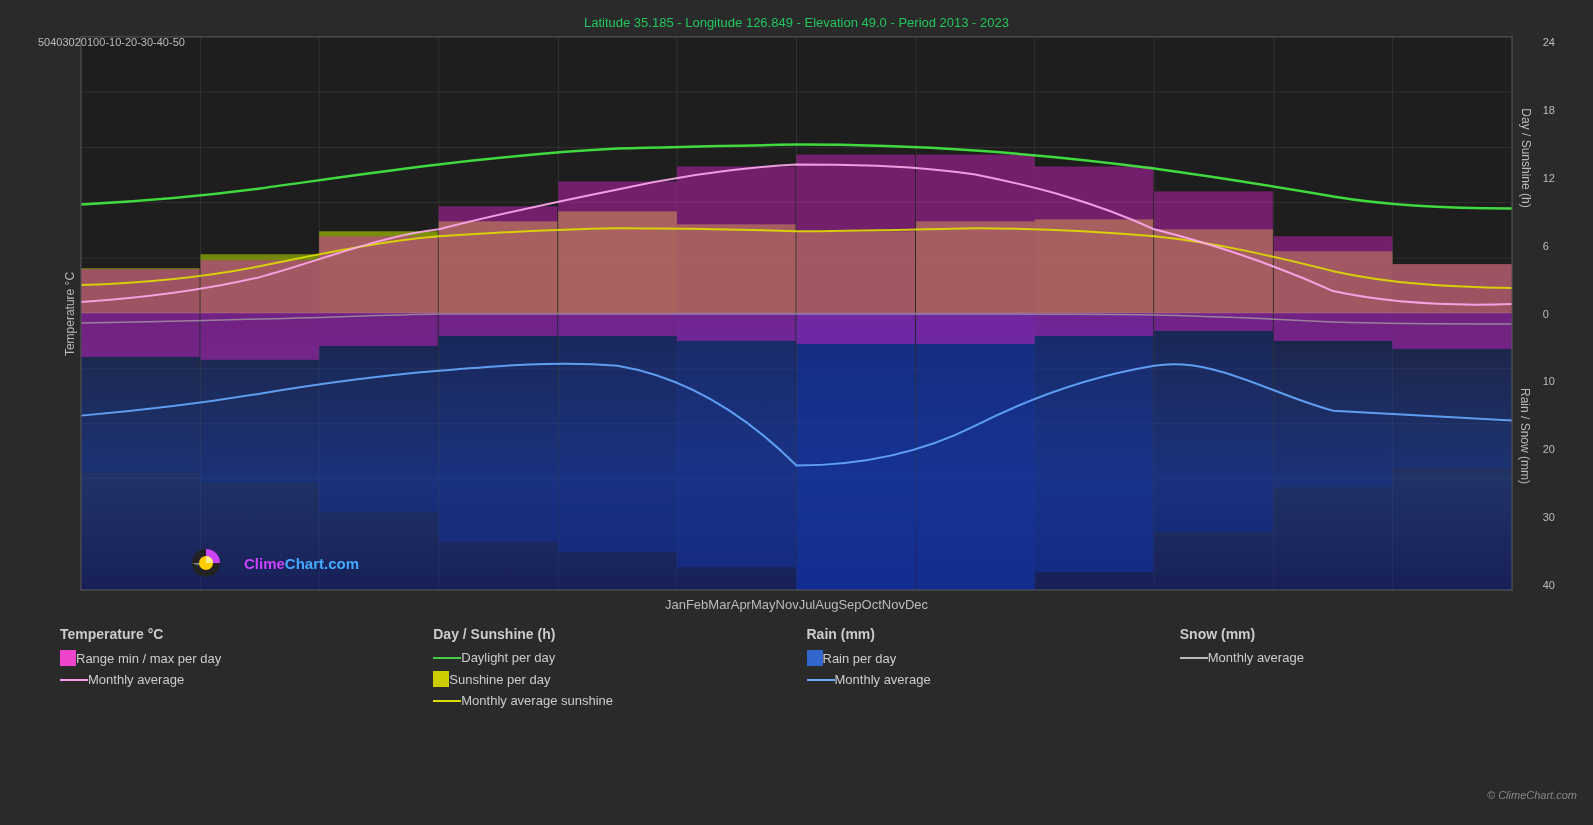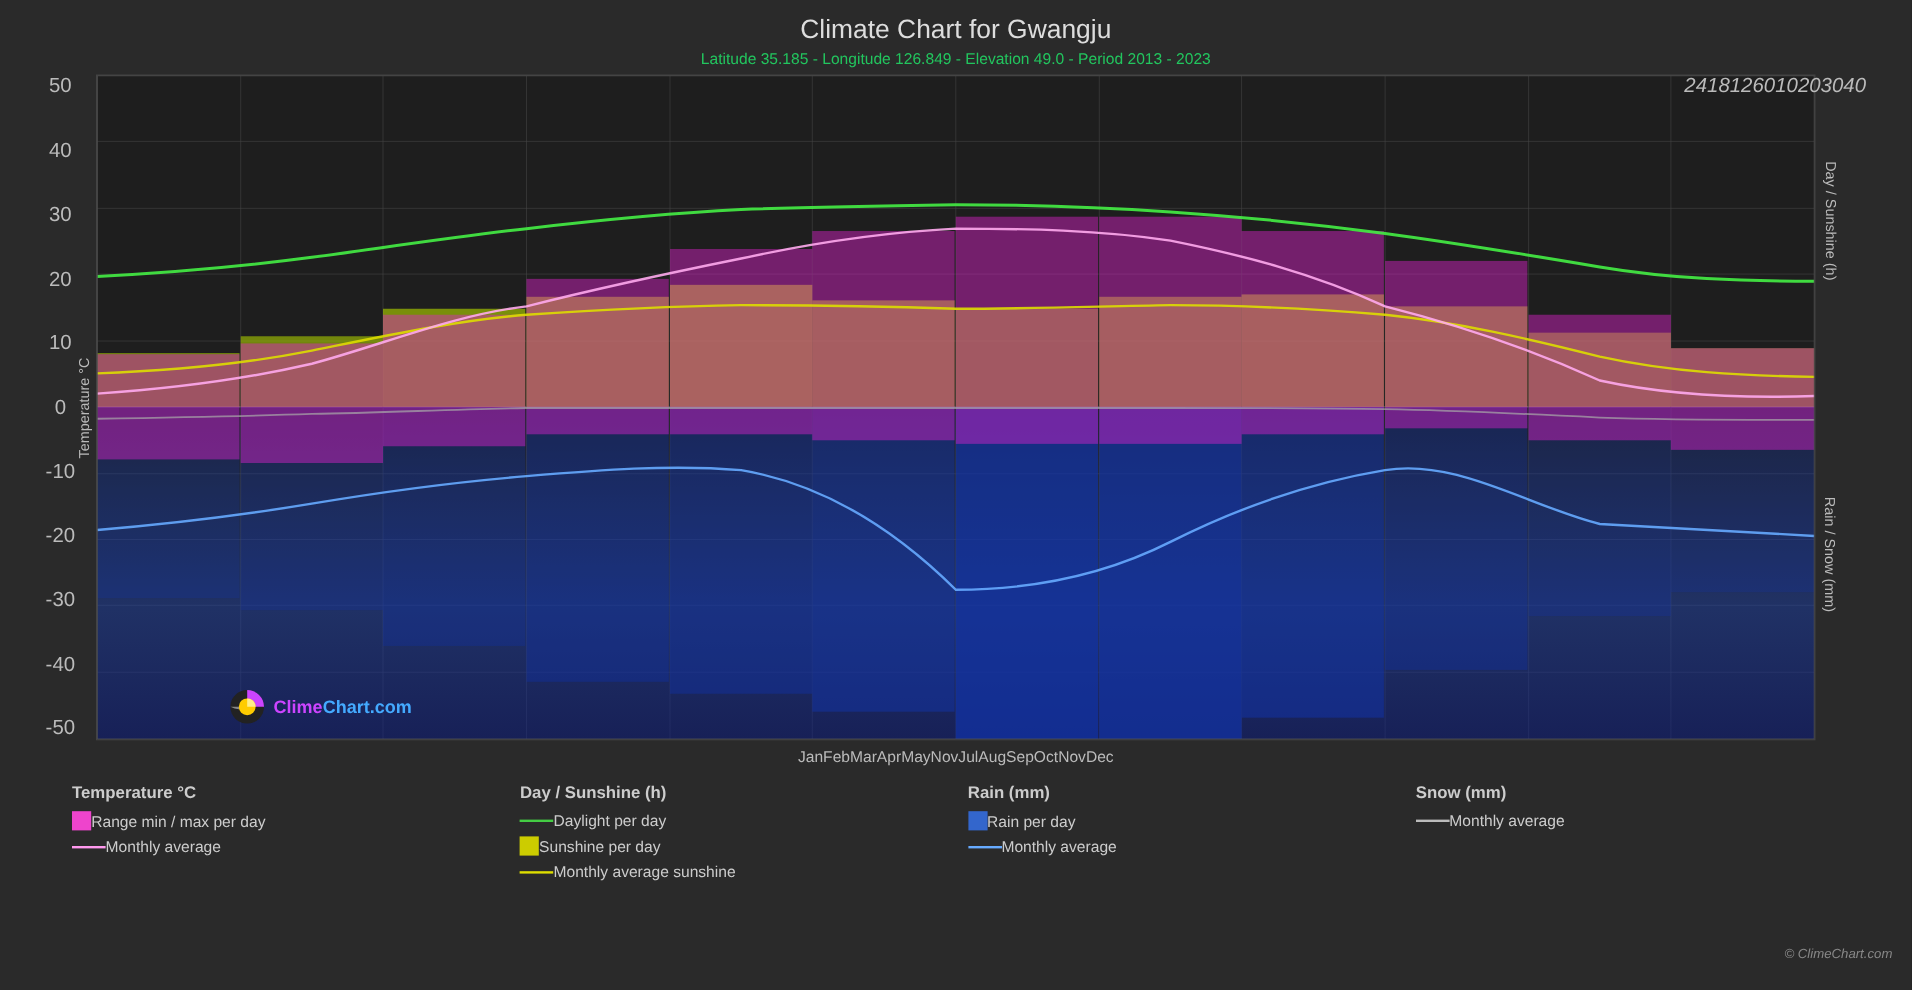--- a/index.html
+++ b/index.html
@@ -81,38 +81,37 @@
       gap: 6px;
       font-size: 18px;
       font-weight: bold;
     }
     .logo-bottom {
       position: absolute;
       bottom: 92px;
       left: 110px;
       display: flex;
       align-items: center;
-      gap: 6px;
+      gap: 22px;
       font-size: 15px;
       font-weight: bold;
     }
     .logo-icon {
       width: 32px;
       height: 32px;
     }
     .logo-text-clime { color: #cc44ff; }
     .logo-text-chart { color: #44aaff; }
   </style>
 </head>
 <body>
 
 <div class="chart-container">
 
   <div class="title-section">
-    <div class="chart-title">Climate Chart for Gwangju</div>
     <div class="chart-subtitle">Latitude 35.185 - Longitude 126.849 - Elevation 49.0 - Period 2013 - 2023</div>
   </div>
 
   <div class="logo-top">
     <svg class="logo-icon" viewBox="0 0 32 32">
       <circle cx="16" cy="16" r="14" fill="#222"></circle>
       <path d="M16 2 A14 14 0 0 1 30 16 L16 16 Z" fill="#cc44ff"></path>
       <path d="M16 16 A14 14 0 0 1 2 16 L16 16 Z" fill="#888"></path>
       <circle cx="16" cy="16" r="7" fill="#ffcc00"></circle>
       <path d="M16 9 A7 7 0 0 1 23 16 L16 16 Z" fill="#ffee88"></path>
@@ -123,35 +122,35 @@
   </div>
 
   <div style="position:relative; margin: 6px 80px 0 80px; height: 555px;">
 
     <div style="position:absolute; left:-52px; top:50%; transform:translateY(-50%) rotate(-90deg); font-size:12px; color:#bbb; white-space:nowrap;">Temperature °C</div>
 
     <div style="position:absolute; right:-62px; top:22%; transform:translateY(-50%) rotate(90deg); font-size:12px; color:#bbb; white-space:nowrap;">Day / Sunshine (h)</div>
 
     <div style="position:absolute; right:-60px; top:72%; transform:translateY(-50%) rotate(90deg); font-size:12px; color:#bbb; white-space:nowrap;">Rain / Snow (mm)</div>
 
-    <div style="position:absolute; left:-42px; top:0; height:100%; display:flex; flex-direction:column; justify-content:space-between; align-items:center; font-size:17px; color:#bbb;">
+    <div style="position:absolute; left:-42px; top:0; height:100%; display:flex; flex-direction:row; justify-content:space-between; align-items:flex-start; font-size:11px; color:#bbb;">
       <span>50</span>
       <span>40</span>
       <span>30</span>
       <span>20</span>
       <span>10</span>
       <span>0</span>
       <span>-10</span>
       <span>-20</span>
       <span>-30</span>
       <span>-40</span>
       <span>-50</span>
     </div>
 
-    <div style="position:absolute; right:-42px; top:0; height:100%; display:flex; flex-direction:row; justify-content:space-between; align-items:flex-start; font-size:17px; color:#bbb;font-style:italic;">
+    <div style="position:absolute; right:-42px; top:0; height:100%; display:flex; flex-direction:column; justify-content:space-between; align-items:flex-start; font-size:11px; color:#bbb;">
       <span>24</span>
       <span>18</span>
       <span>12</span>
       <span>6</span>
       <span>0</span>
       <span>10</span>
       <span>20</span>
       <span>30</span>
       <span>40</span>
     </div>

